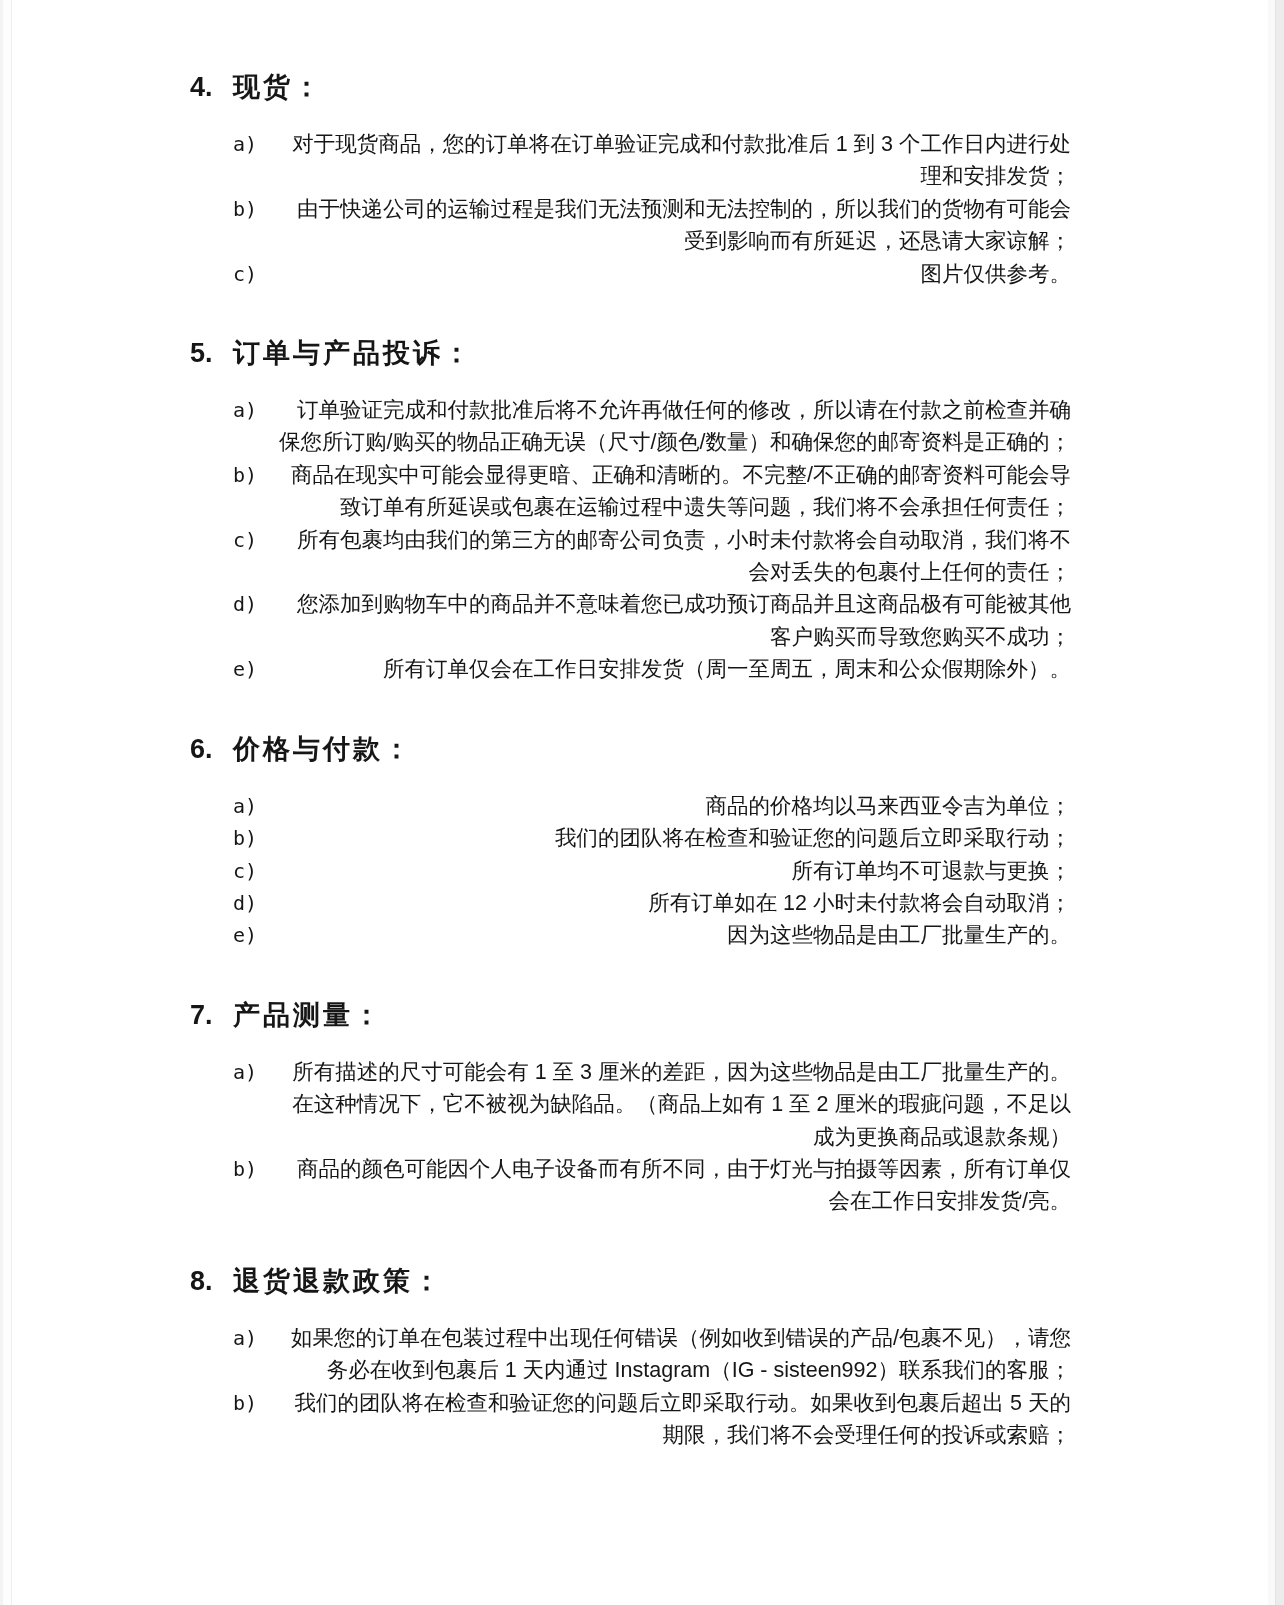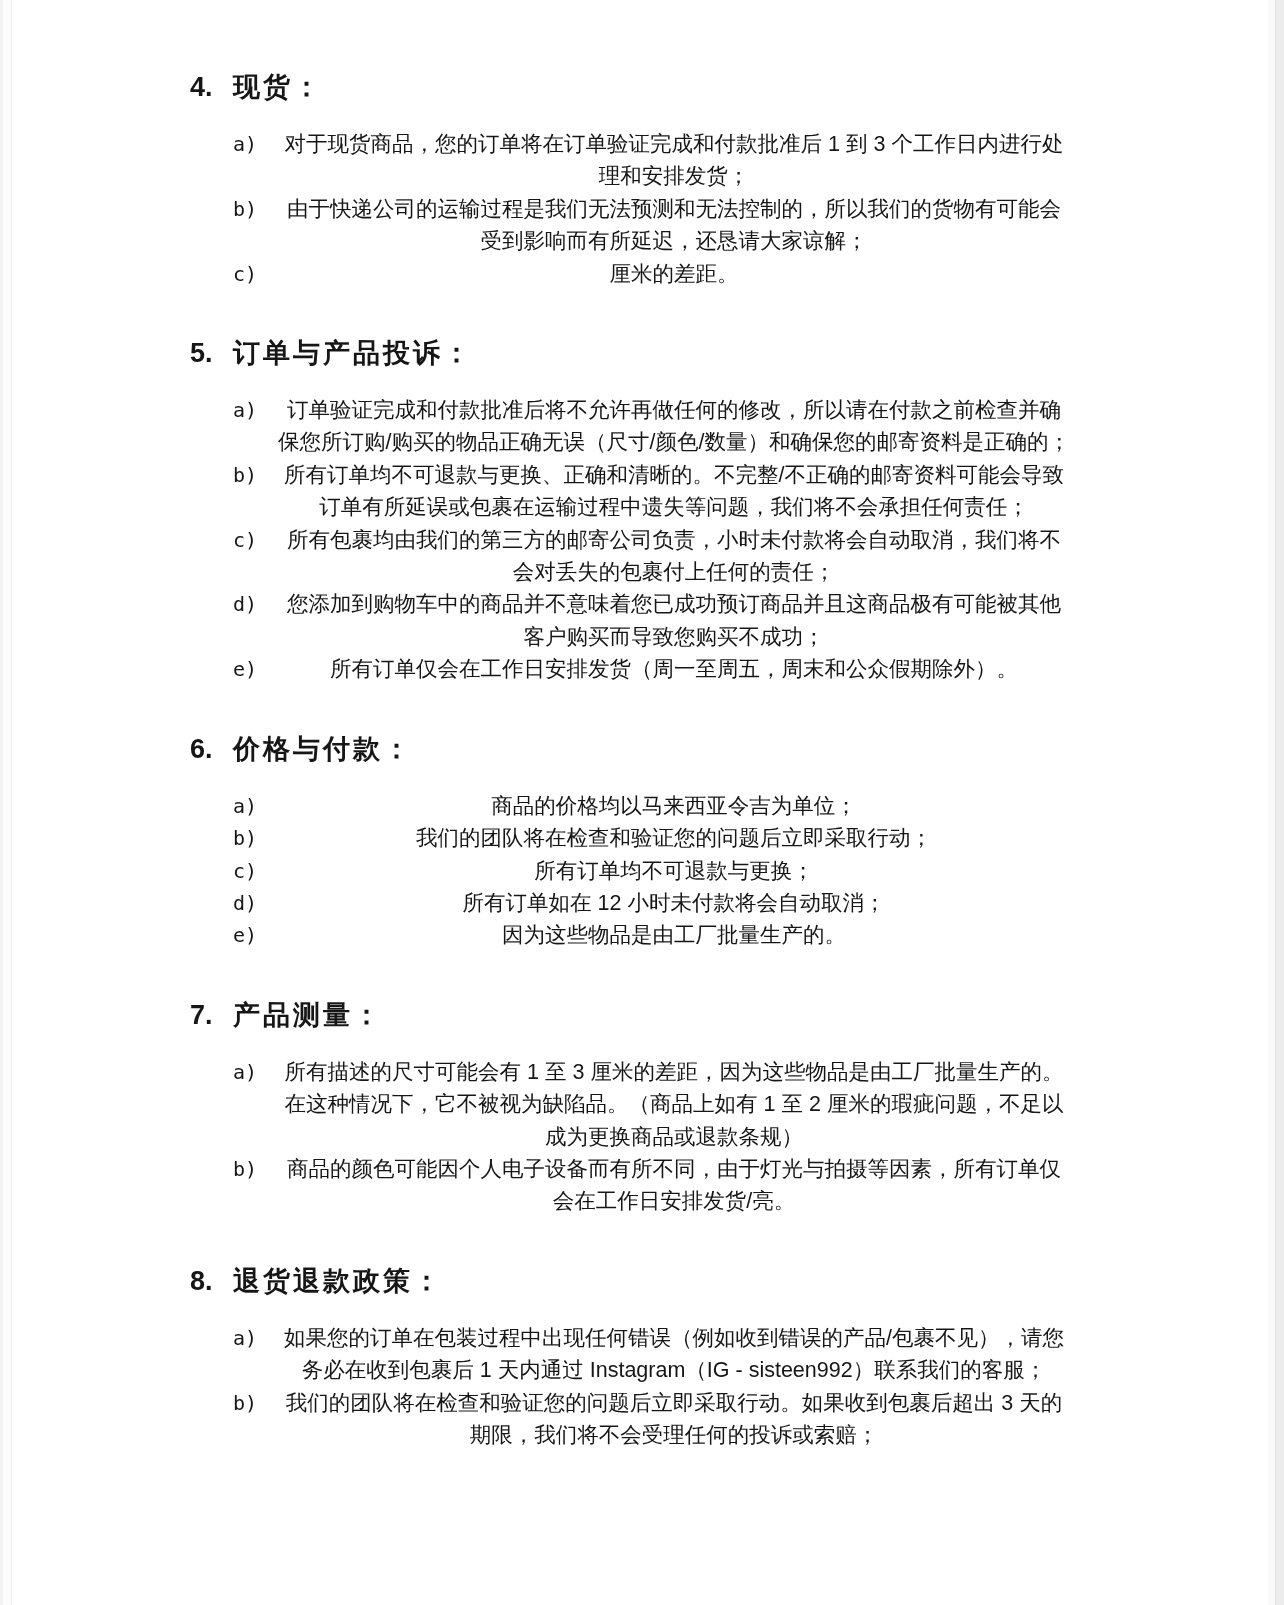--- a/index.html
+++ b/index.html
@@ -61,21 +61,21 @@
     font-size: 21.5px;
     line-height: 32.4px;
   }
   .item .label {
     flex: 0 0 44px;
     font-family: "DejaVu Sans Mono", monospace;
     font-size: 20px;
   }
   .item .text {
     flex: 1;
-    text-align: center;
+    text-align: right;
   }
 </style>
 </head>
 <body>
 
 <div class="gutter-left"></div>
 <div class="gutter-right-inner"></div>
 <div class="gutter-right"></div>
 
 <div class="page">
@@ -90,38 +90,38 @@
         <div class="item">
           <span class="label">a)</span>
           <span class="text">对于现货商品，您的订单将在订单验证完成和付款批准后 1 到 3 个工作日内进行处理和安排发货；</span>
         </div>
         <div class="item">
           <span class="label">b)</span>
           <span class="text">由于快递公司的运输过程是我们无法预测和无法控制的，所以我们的货物有可能会受到影响而有所延迟，还恳请大家谅解；</span>
         </div>
         <div class="item">
           <span class="label">c)</span>
-          <span class="text">厘米的差距。</span>
+          <span class="text">图片仅供参考。</span>
         </div>
       </div>
     </section>
 
     <section class="section">
       <div class="heading">
         <span class="num">5.</span>
         <span class="title">订单与产品投诉：</span>
       </div>
       <div class="items">
         <div class="item">
           <span class="label">a)</span>
           <span class="text">订单验证完成和付款批准后将不允许再做任何的修改，所以请在付款之前检查并确保您所订购/购买的物品正确无误（尺寸/颜色/数量）和确保您的邮寄资料是正确的；</span>
         </div>
         <div class="item">
           <span class="label">b)</span>
-          <span class="text">所有订单均不可退款与更换、正确和清晰的。不完整/不正确的邮寄资料可能会导致订单有所延误或包裹在运输过程中遗失等问题，我们将不会承担任何责任；</span>
+          <span class="text">商品在现实中可能会显得更暗、正确和清晰的。不完整/不正确的邮寄资料可能会导致订单有所延误或包裹在运输过程中遗失等问题，我们将不会承担任何责任；</span>
         </div>
         <div class="item">
           <span class="label">c)</span>
           <span class="text">所有包裹均由我们的第三方的邮寄公司负责，小时未付款将会自动取消，我们将不会对丢失的包裹付上任何的责任；</span>
         </div>
         <div class="item">
           <span class="label">d)</span>
           <span class="text">您添加到购物车中的商品并不意味着您已成功预订商品并且这商品极有可能被其他客户购买而导致您购买不成功；</span>
         </div>
         <div class="item">
@@ -182,19 +182,19 @@
         <span class="num">8.</span>
         <span class="title">退货退款政策：</span>
       </div>
       <div class="items">
         <div class="item">
           <span class="label">a)</span>
           <span class="text">如果您的订单在包装过程中出现任何错误（例如收到错误的产品/包裹不见），请您务必在收到包裹后 1 天内通过 Instagram（IG - sisteen992）联系我们的客服；</span>
         </div>
         <div class="item">
           <span class="label">b)</span>
-          <span class="text">我们的团队将在检查和验证您的问题后立即采取行动。如果收到包裹后超出 3 天的期限，我们将不会受理任何的投诉或索赔；</span>
+          <span class="text">我们的团队将在检查和验证您的问题后立即采取行动。如果收到包裹后超出 5 天的期限，我们将不会受理任何的投诉或索赔；</span>
         </div>
       </div>
     </section>
 
   </div>
 </div>
 
 </body></html>

